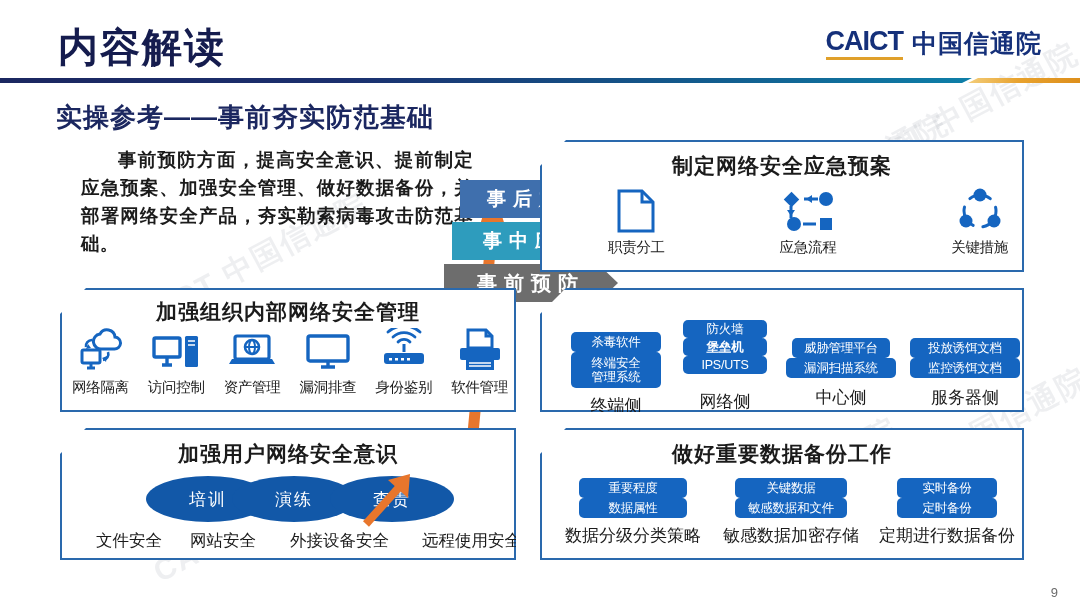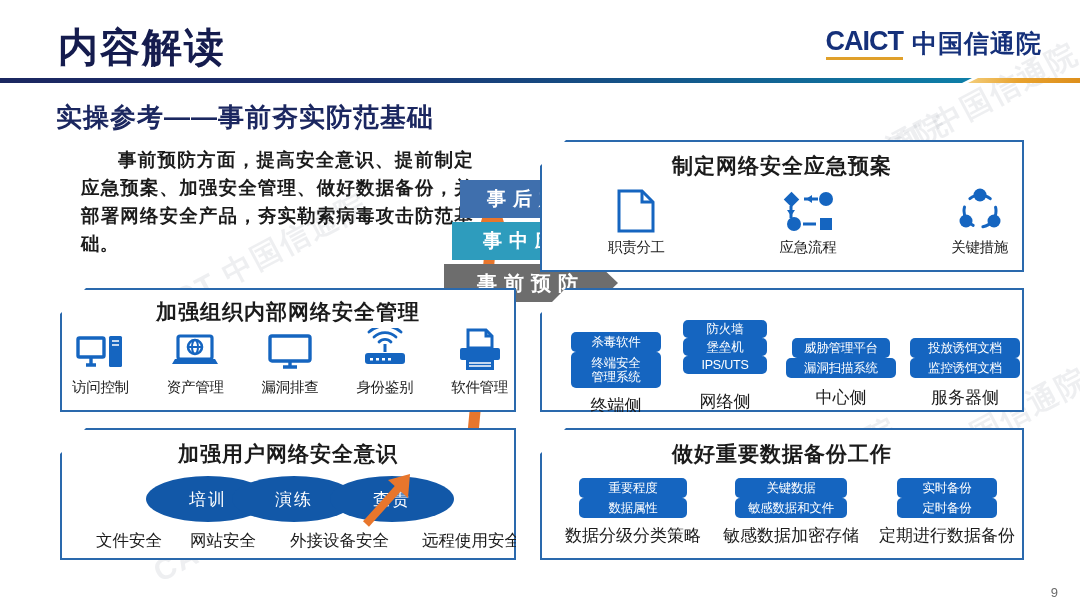--- a/index.html
+++ b/index.html
@@ -213,20 +213,34 @@
       </span>
       <span class="cap">关键措施</span>
     </div>
   </div>
 </div>
 
 <div class="panel" style="left:60px;top:288px;width:456px;height:124px;">
   <div class="panel-title" style="top:8px;">加强组织内部网络安全管理</div>
   <div class="icon-row" style="left:10px;top:38px;width:436px;justify-content:space-between;">
 
+    <div class="icon-cell">
+      <span class="glyph">
+        <svg width="48" height="46" viewBox="0 0 48 46">
+          <path d="M24 6 a8 8 0 0 1 15 3 a6 6 0 0 1 -1 12 H26 a7 7 0 0 1 -2 -15 z" fill="none" stroke="#1565c0" stroke-width="3"></path>
+          <rect x="6" y="22" width="18" height="13" rx="1.5" fill="none" stroke="#1565c0" stroke-width="3"></rect>
+          <path d="M11 40 H19 M15 35 V40" stroke="#1565c0" stroke-width="3"></path>
+          <path d="M16 12 a6 6 0 0 0 -6 7" fill="none" stroke="#1565c0" stroke-width="2.6"></path>
+          <path d="M12 16 l-2 5 l5 -1 z" fill="#1565c0"></path>
+          <path d="M32 24 a6 6 0 0 1 -5 8" fill="none" stroke="#1565c0" stroke-width="2.6"></path>
+          <path d="M30 34 l-4 -4 l5 -2 z" fill="#1565c0"></path>
+        </svg>
+      </span>
+      <span class="cap">网络隔离</span>
+    </div>
 
     <div class="icon-cell">
       <span class="glyph">
         <svg width="50" height="46" viewBox="0 0 50 46">
           <rect x="3" y="10" width="26" height="19" rx="1.5" fill="none" stroke="#1565c0" stroke-width="3.4"></rect>
           <path d="M11 37 H21 M16 29 V37" stroke="#1565c0" stroke-width="3.4"></path>
           <rect x="34" y="8" width="13" height="31" rx="1.5" fill="#1565c0"></rect>
           <g stroke="#ffffff" stroke-width="1.6">
             <line x1="37" y1="13" x2="44" y2="13"></line>
             <line x1="37" y1="17" x2="44" y2="17"></line>
@@ -303,21 +317,21 @@
 
   <div class="pill-group" style="left:22px;top:42px;width:104px;">
     <div class="pill" style="width:90px;height:20px;">杀毒软件</div>
     <div class="pill" style="width:90px;height:36px;white-space:pre-line;">终端安全
 管理系统</div>
     <div class="pill-caption">终端侧</div>
   </div>
 
   <div class="pill-group" style="left:130px;top:30px;width:106px;">
     <div class="pill" style="width:84px;height:18px;">防火墙</div>
-    <div class="pill" style="width:84px;height:18px;">堡垒机</div>
+    <div class="pill" style="width:84px;height:18px;font-weight:bold;">堡垒机</div>
     <div class="pill" style="width:84px;height:18px;">IPS/UTS</div>
     <div class="pill-caption" style="margin-top:16px;">网络侧</div>
   </div>
 
   <div class="pill-group" style="left:238px;top:48px;width:122px;">
     <div class="pill" style="width:98px;height:20px;">威胁管理平台</div>
     <div class="pill" style="width:110px;height:20px;">漏洞扫描系统</div>
     <div class="pill-caption" style="margin-top:8px;">中心侧</div>
   </div>
 

